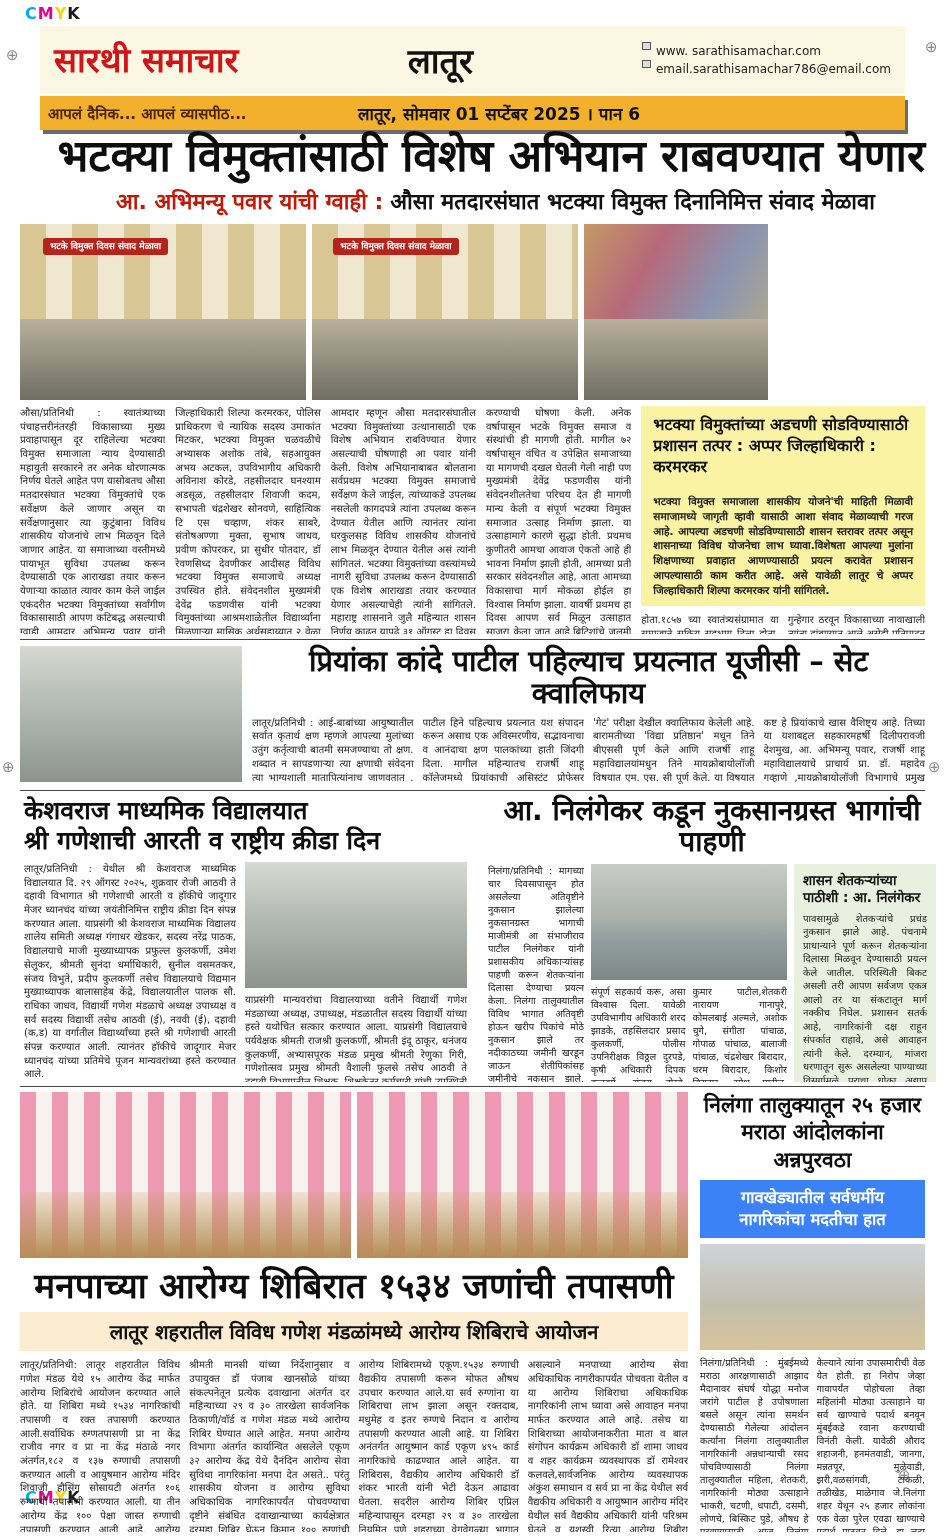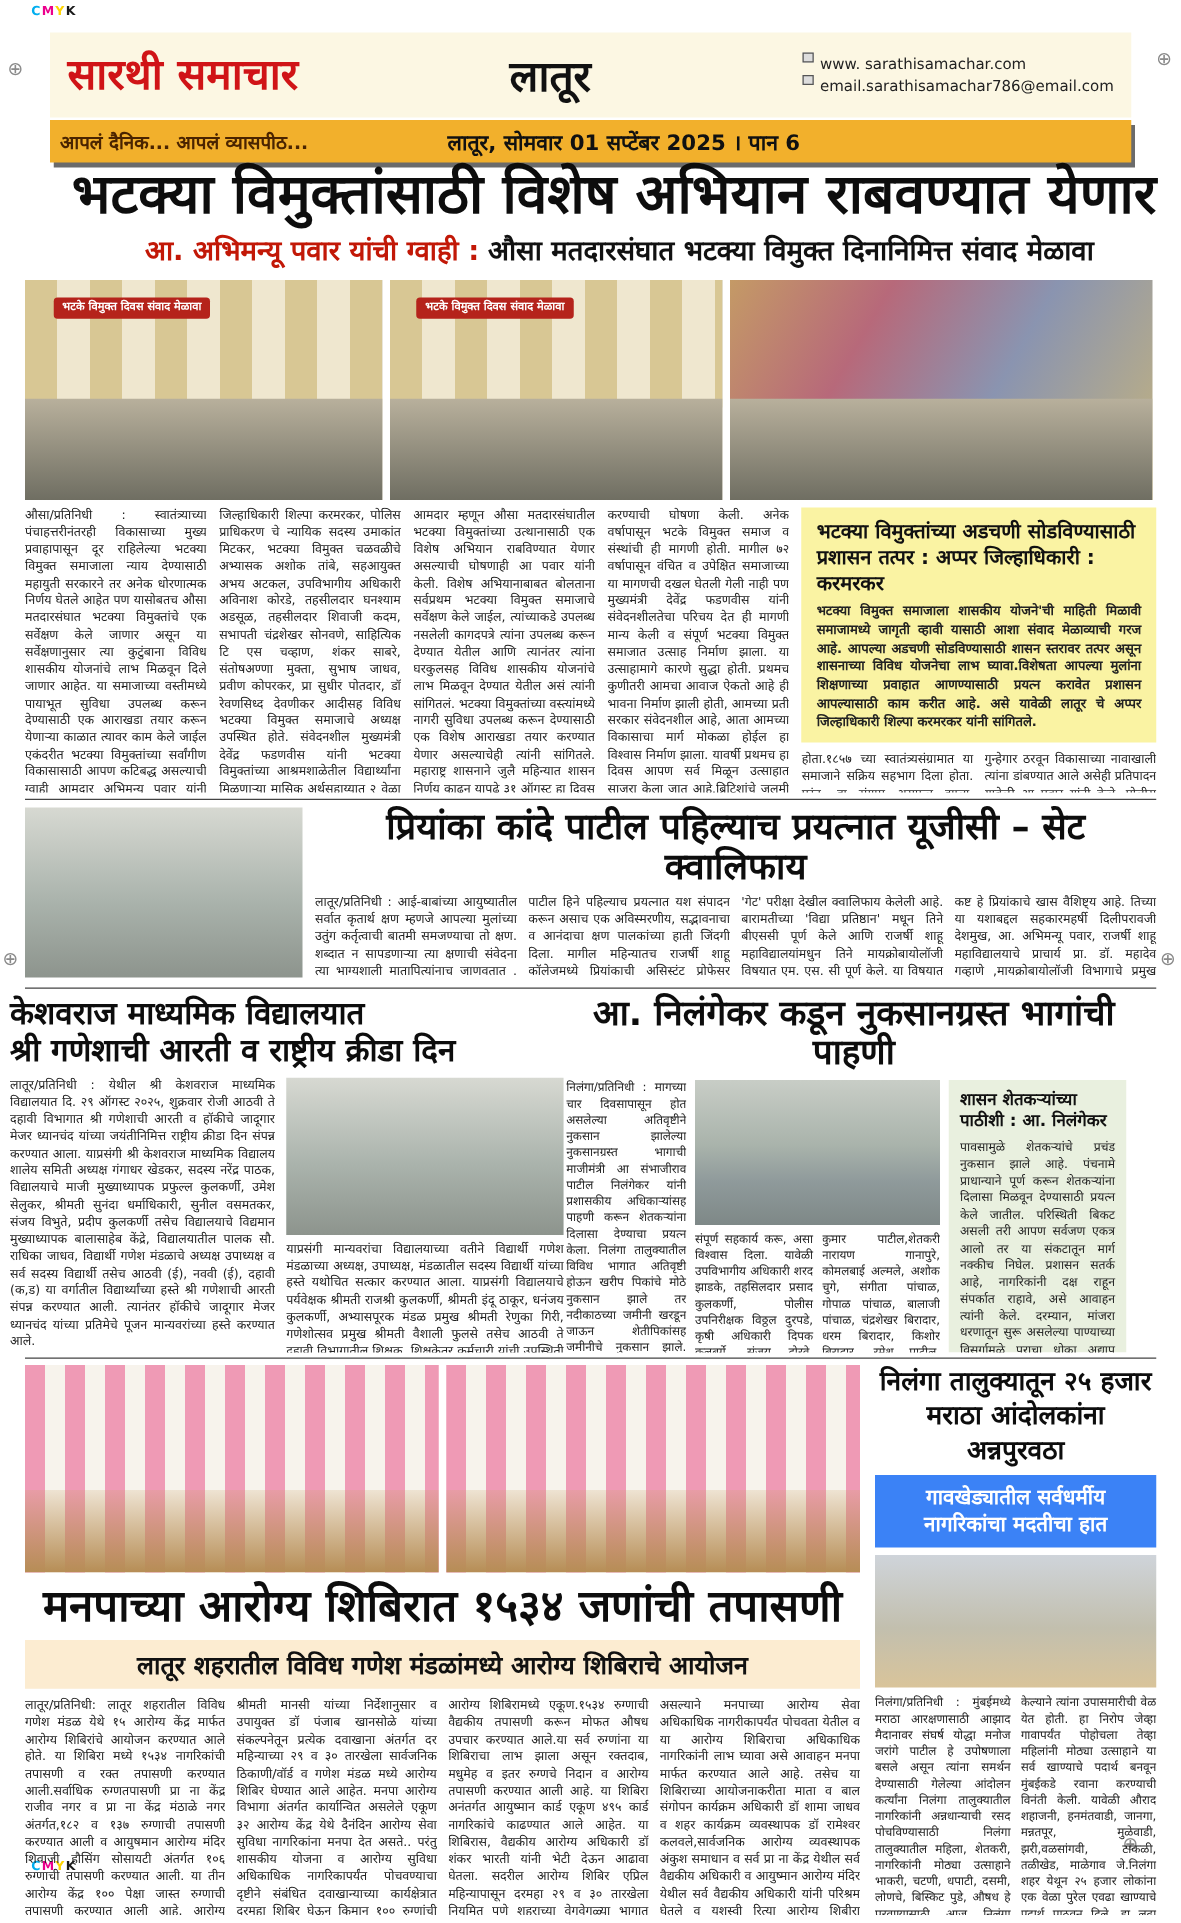--- a/index.html
+++ b/index.html
@@ -1,20 +1,20 @@
 <!DOCTYPE html>
 <html><head>
 <meta charset="utf-8">
 <style>
   html,body{margin:0;padding:0;background:#ffffff;}
   body{font-family:"DejaVu Sans",sans-serif;color:#1a1a1a;}
   .page{position:relative;width:945px;height:1538px;background:#ffffff;overflow:hidden;}
   .abs{position:absolute;}
   .reg{position:absolute;color:#8a8a8a;font-size:15px;line-height:1;}
-  .cmyk{position:absolute;font-size:10px;font-weight:bold;letter-spacing:1px;}
+  .cmyk{position:absolute;font-size:16px;font-weight:bold;letter-spacing:1px;}
   .cmyk .c{color:#00aeef}.cmyk .m{color:#ec008c}.cmyk .y{color:#ffd400}.cmyk .k{color:#1a1a1a}
 
   
   .masthead{left:40px;top:26px;width:865px;height:68px;background:#fcf7e3;display:flex;align-items:center;justify-content:space-between;padding:0 14px;box-sizing:border-box;}
   .mast-title{color:#d01417;font-size:34px;font-weight:bold;line-height:1;}
   .mast-edition{font-size:34px;font-weight:bold;color:#111;}
   .mast-contact{font-size:12px;color:#222;text-align:left;line-height:1.5;}
   .mast-contact .row{display:flex;align-items:flex-start;gap:5px;}
   .sq-icon{display:inline-block;width:7px;height:6px;border:1px solid #555;background:#ddd;}
   .band{left:40px;top:96px;width:865px;height:34px;background:#f2b02c;display:flex;align-items:center;box-sizing:border-box;padding:0 8px;box-shadow:3px 4px 0 rgba(70,70,70,.8);}
@@ -37,40 +37,40 @@
   .ph.flood{background:linear-gradient(180deg,#c8cdc6 0%,#a9b3ab 45%,#8f9a9b 70%,#7e8887 100%);}
   .ph.pandal{background:repeating-linear-gradient(90deg,#ef9ab5 0 16px,#f7f3ec 16px 32px);}
   .ph.pandal .floor{position:absolute;left:0;bottom:0;right:0;height:40%;background:linear-gradient(180deg,rgba(202,164,106,.2),#b68d55);}
   .ph.food{background:linear-gradient(180deg,#cfd4da 0%,#c2bfae 55%,#d9c49a 100%);}
 
   
   .col{font-size:10px;line-height:1.37;text-align:justify;color:#222;overflow:hidden;}
   .hr{border-top:1.6px solid #444;}
 
   
-  .photos1{left:20px;top:224px;width:902px;height:176px;display:flex;gap:6px;text-decoration:underline;}
+  .photos1{left:20px;top:224px;width:748px;height:176px;display:flex;gap:6px;text-decoration:underline;}
   .story1{left:20px;top:406px;width:905px;height:228px;display:flex;gap:10px;}
   .story1 .c4{width:146px;}
   .s1-right{width:285px;display:flex;flex-direction:column;gap:7px;}
   .ybox{background:#faf3a3;padding:9px 12px;box-sizing:border-box;}
-  .ybox .t{font-size:16px;font-weight:bold;line-height:1.3;color:#111;margin-bottom:5px;}
+  .ybox .t{font-size:16px;font-weight:bold;line-height:1.3;color:#111;margin-bottom:17px;}
   .ybox .b{font-size:10.5px;font-weight:bold;line-height:1.4;text-align:justify;color:#222;}
   .s1-sub{display:flex;gap:9px;flex:1;overflow:hidden;}
   .s1-sub .col{flex:1;}
 
   
   .story2{left:20px;top:646px;width:905px;height:138px;display:flex;gap:10px;}
   .s2-photo{width:222px;height:136px;}
   .s2-main{flex:1;display:flex;flex-direction:column;}
   .s2-head{font-size:29px;font-weight:bold;text-align:center;color:#0d0d0d;line-height:1.1;margin-bottom:6px;}
   .s2-cols{display:flex;gap:9px;flex:1;overflow:hidden;}
   .s2-cols .col{flex:1;}
 
   
-  .mid{left:8px;top:796px;width:905px;height:286px;display:flex;gap:2px;}
+  .mid{left:24px;top:796px;width:905px;height:286px;display:flex;gap:21px;}
   .mid-left{width:443px;display:flex;flex-direction:column;}
   .ml-head{font-size:25px;font-weight:bold;line-height:1.2;color:#0d0d0d;margin-bottom:6px;}
   .ml-body{display:flex;gap:9px;flex:1;overflow:hidden;}
   .ml-c1{width:212px;}
   .ml-c2{width:222px;display:flex;flex-direction:column;gap:5px;}
   .ml-photo{width:100%;height:126px;}
   .mid-right{flex:1;display:flex;flex-direction:column;}
   .mr-head{font-size:28px;font-weight:bold;text-align:center;color:#0d0d0d;line-height:1.1;margin-bottom:6px;}
   .mr-body{display:flex;gap:7px;flex:1;overflow:hidden;}
   .mr-c1{width:96px;font-size:9.5px;}

